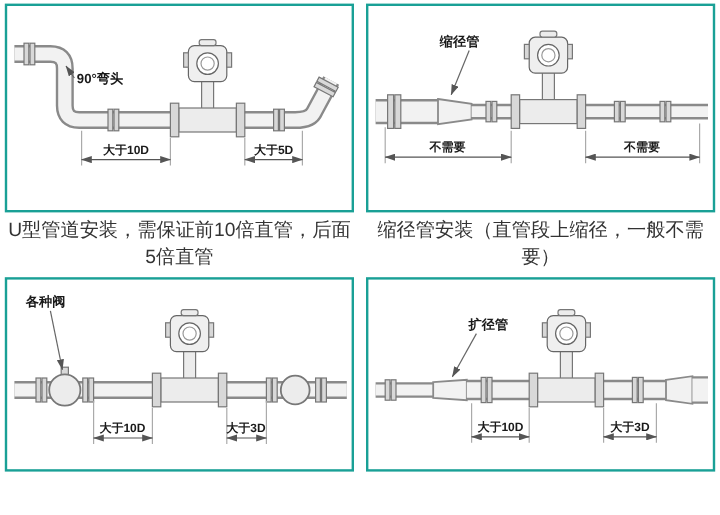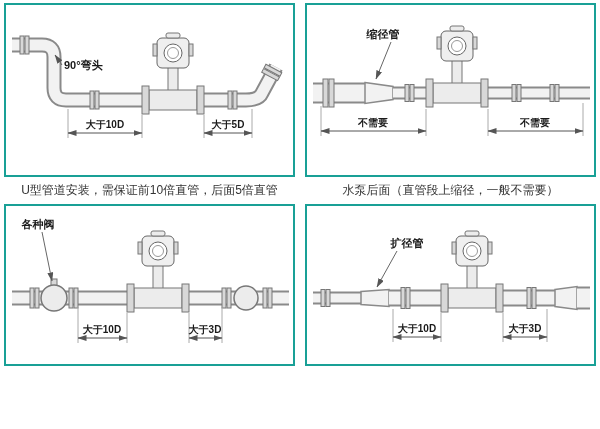--- a/index.html
+++ b/index.html
@@ -3,21 +3,21 @@
 <meta charset="utf-8">
 <style>
   html,body{margin:0;padding:0;background:#fff;}
   body{width:600px;height:429px;overflow:hidden;font-family:"Liberation Sans",sans-serif;}
   .wrap{padding:3px 4px;display:grid;grid-template-columns:1fr 1fr;column-gap:10px;}
   .cell{display:flex;flex-direction:column;min-width:0;}
   .box{border:2px solid var(--accent,#19a096);background:#fff;font-weight:bold;}
   .box.top{height:170px;}
   .box.bottom{height:158px;}
   svg.diagram{display:block;width:100%;height:100%;}
-  .caption{font-size:12px;line-height:1.35;color:#333;text-align:center;padding:5px 2px 6px;}
+  .caption{font-size:16px;line-height:1.35;color:#333;text-align:center;padding:5px 2px 6px;}
   .caption.two{padding-bottom:2px;}
   .caption.second{padding-top:0;}
   
   .pipe-o{fill:none;stroke:#8a8a8a;stroke-width:15;}
   .pipe-i{fill:none;stroke:#f2f2f2;stroke-width:11;}
   .pipe-o.big{stroke-width:21;} .pipe-i.big{stroke-width:17;}
   .pipe-o.sm{stroke-width:13;}  .pipe-i.sm{stroke-width:9;}
   .pipe-o.md{stroke-width:17;}  .pipe-i.md{stroke-width:13;}
   .pipe-o.xl{stroke-width:23;}  .pipe-i.xl{stroke-width:19;}
   .flange{fill:#d8d8d8;stroke:#777;stroke-width:1;}
@@ -120,21 +120,21 @@
           <line class="ext" x1="119" y1="104" x2="119" y2="131"></line>
           <line class="ext" x1="181" y1="104" x2="181" y2="131"></line>
           <line class="ext" x1="276" y1="98" x2="276" y2="131"></line>
           <line class="dim" x1="14" y1="126" x2="119" y2="126" marker-start="url(#arr)" marker-end="url(#arr)"></line>
           <line class="dim" x1="181" y1="126" x2="276" y2="126" marker-start="url(#arr)" marker-end="url(#arr)"></line>
           <text class="dimtxt" x="66" y="121">不需要</text>
           <text class="dimtxt" x="228" y="121">不需要</text>
         </g>
       </svg>
     </div>
-    <div class="caption">水泵后面（直管段上缩径，一般不需要）</div>
+    <div class="caption">缩径管安装（直管段上缩径，一般不需要）</div>
   </div>
 
   <div class="cell">
     <div class="box bottom">
       <svg class="diagram" viewBox="0 0 287 158">
         <g>
           <path class="pipe-o" d="M6 92 H283"></path>
           <path class="pipe-i" d="M6 92 H283"></path>
           <rect class="flange" x="24" y="82" width="4" height="20"></rect>
           <rect class="flange" x="29" y="82" width="4" height="20"></rect>

